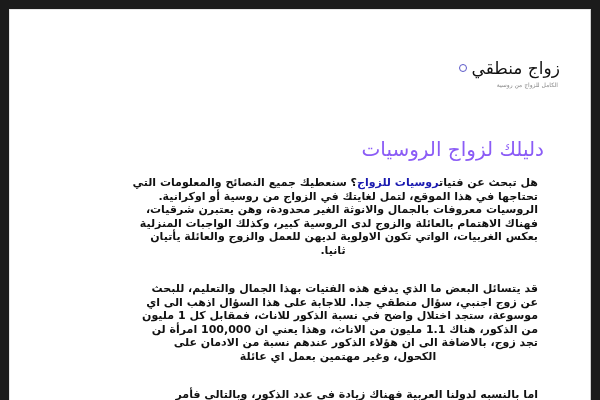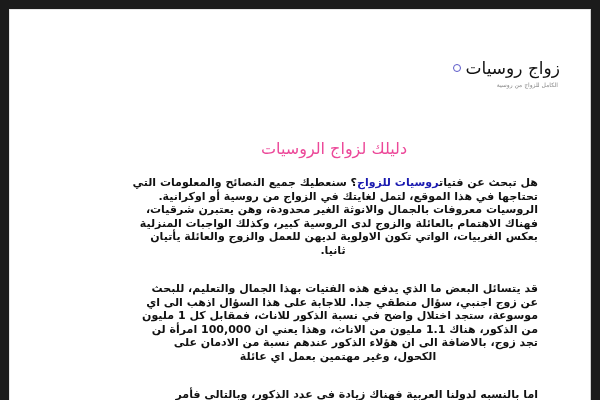--- a/index.html
+++ b/index.html
@@ -57,30 +57,29 @@
       margin-top: 3px;
       margin-right: 2px;
     }
     .content {
       position: absolute;
       right: 52px;
       top: 124px;
       width: 420px;
     }
     .post-title {
-      font-size: 16px;
+      font-size: 20px;
       font-weight: normal;
       letter-spacing: 2px;
       margin: 0;
       padding-right: 0;
       line-height: 30px;
-      color: #ec4899;
+      color: #8b5cf6;
       position: relative;
       right: -6px;
-      text-align: center;
     }
     .post-body p {
       font-size: 11px;
       font-weight: bold;
       line-height: 13.5px;
       margin: 0;
       text-align: right;
       text-align-last: center;
     }
     .post-body p.p1 {
@@ -102,21 +101,21 @@
       text-decoration: none;
     }
   </style>
 </head>
 <body>
 
 <div class="page">
 
   <header class="site-header">
     <div class="site-title-row">
-      <a class="site-title" href="#">زواج روسيات</a>
+      <a class="site-title" href="#">زواج منطقي</a>
       <span class="site-circle"></span>
     </div>
     <div class="site-tagline">الكامل للزواج من روسية</div>
   </header>
 
   <main class="content">
     <h1 class="post-title">دليلك لزواج الروسيات</h1>
     <div class="post-body">
       <p class="p1"><span>هل تبحث عن فتيات</span><a href="#">روسيات للزواج</a><span>؟ سنعطيك جميع النصائح والمعلومات التي تحتاجها في هذا الموقع، لتمل لغايتك في الزواج من روسية أو اوكرانية. الروسيات معروفات بالجمال والانوثة الغير محدودة، وهن يعتبرن شرقيات، فهناك الاهتمام بالعائلة والزوج لدى الروسية كبير، وكذلك الواجبات المنزلية بعكس الغربيات، الواتي تكون الاولوية لديهن للعمل والزوج والعائلة يأتيان ثانيا.</span></p>
       <p class="p2">قد يتسائل البعض ما الذي يدفع هذه الفتيات بهذا الجمال والتعليم، للبحث عن زوج اجنبي، سؤال منطقي جدا. للاجابة على هذا السؤال اذهب الى اي موسوعة، ستجد اختلال واضح في نسبة الذكور للاناث، فمقابل كل 1 مليون من الذكور، هناك 1.1 مليون من الاناث، وهذا يعني ان 100,000 امرأة لن تجد زوج، بالاضافة الى ان هؤلاء الذكور عندهم نسبة من الادمان على الكحول، وغير مهتمين بعمل اي عائلة</p>

